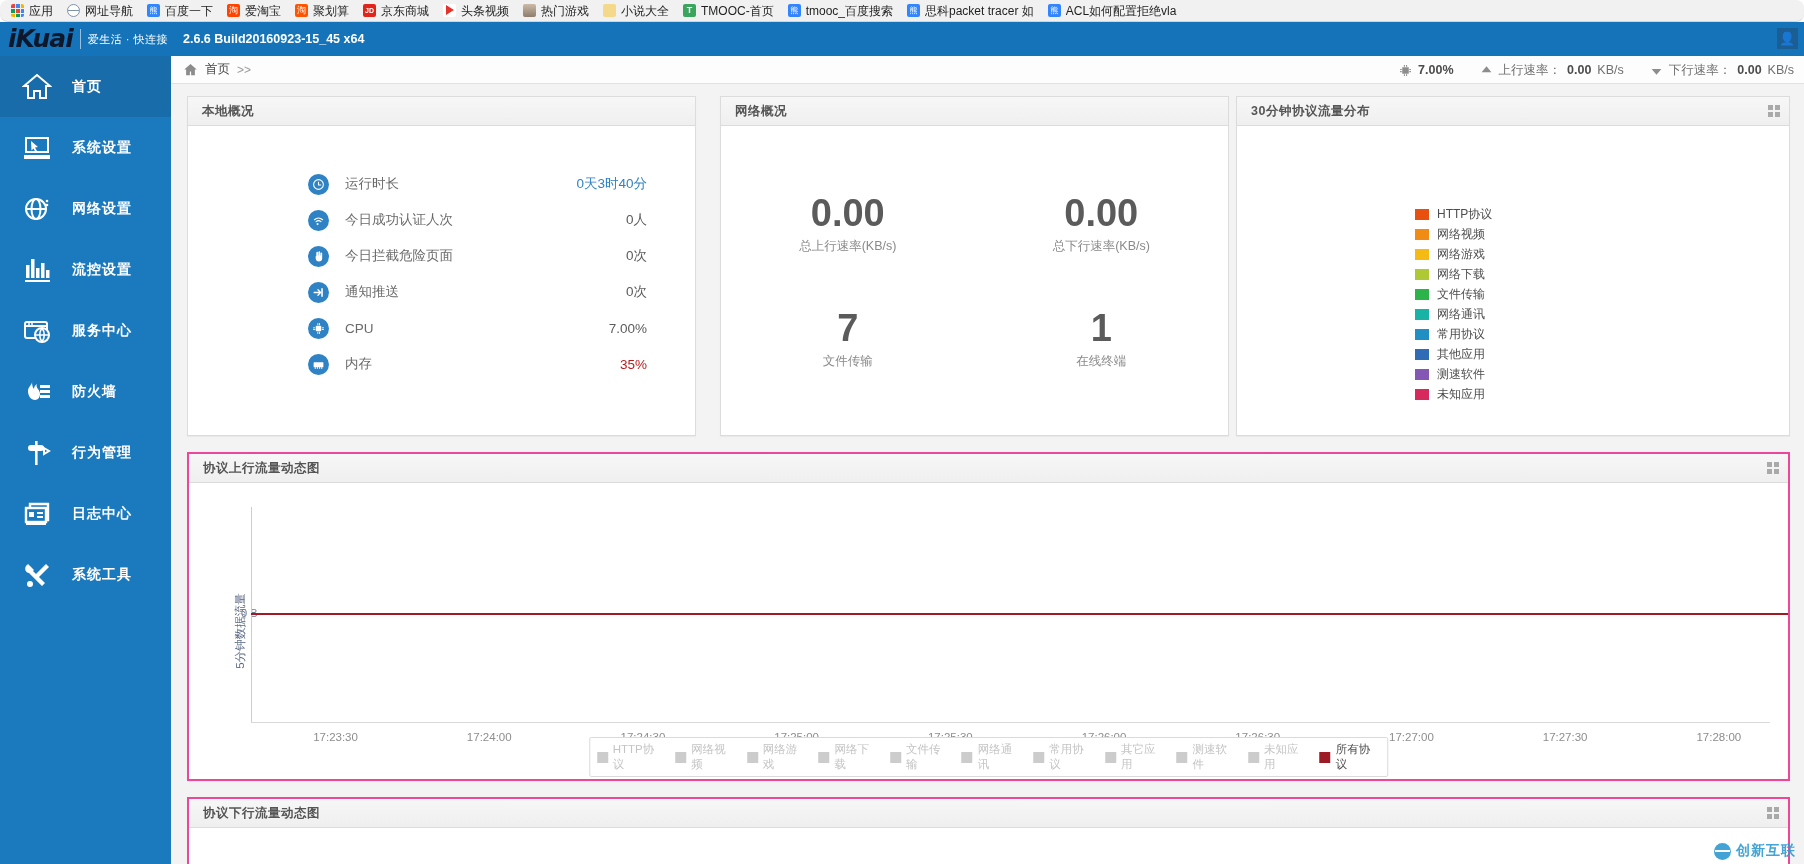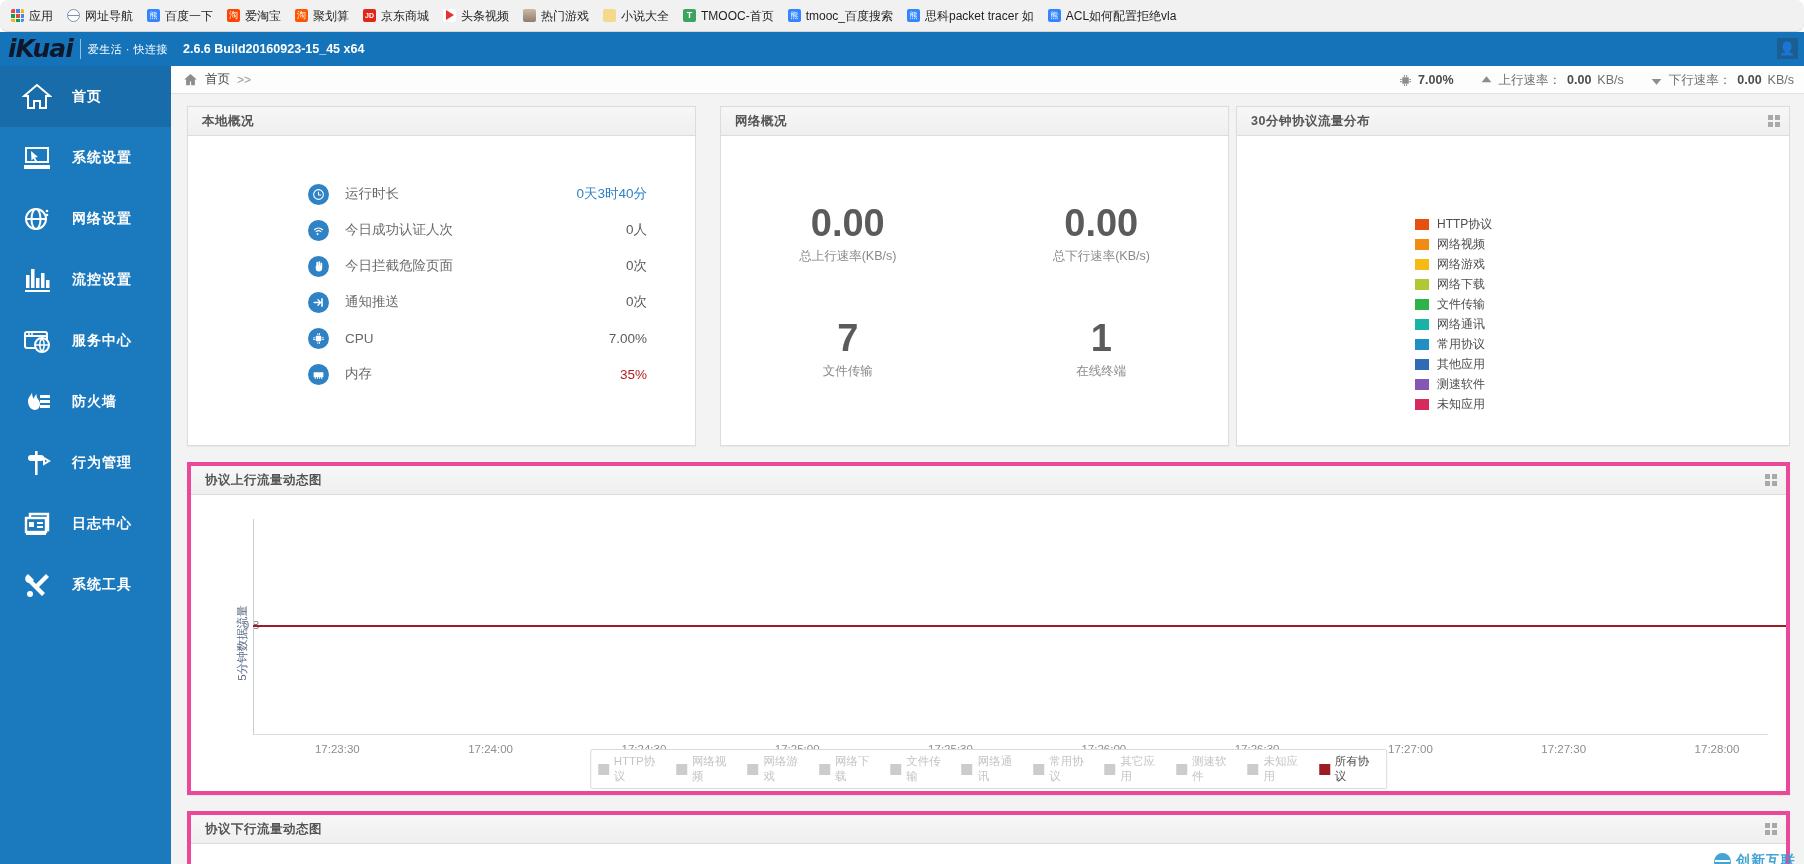--- a/index.html
+++ b/index.html
@@ -4,21 +4,21 @@
 <style>
   * { box-sizing: border-box; margin: 0; padding: 0; }
   html, body {
     width: 1804px; height: 864px;
     font-family: "Liberation Sans", "DejaVu Sans", sans-serif;
     background: #fff; overflow: hidden;
   }
 
   
   .bookmarkbar {
-    height: 32px; background: #f1f1f1;
+    height: 22px; background: #f1f1f1;
     border-bottom: 1px solid #d4d4d4;
     display: flex; align-items: center; gap: 0px;
     padding: 0 4px; font-size: 12px; color: #222;
     white-space: nowrap; overflow: hidden; border-radius: 8px;
   }
   .bm { display: flex; align-items: center; gap: 5px; padding: 2px 7px; flex: none; }
   .bm-label { font-size: 12px; color: #1f1f1f; line-height: 14px; }
   .favicon { width: 13px; height: 13px; border-radius: 2px; flex: none;
              display: block; position: relative; }
   .fi-apps { background:
@@ -147,21 +147,21 @@
   .p-dist { flex: 1; height: 340px; position: relative; }
   .dist-body { height: calc(100% - 29px); position: relative; }
   .pie-legend { position:absolute; left: 178px; top: 80px;
                 display:flex; flex-direction:column; gap: 3px; }
   .pl-item { display:flex; align-items:center; gap: 8px; }
   .pl-sw { width: 14px; height: 11px; flex:none; }
   .pl-tx { font-size: 12px; color: #4d4d4d; }
 
   
   .chart-panel { margin: 16px 14px 0 16px; background:#fff;
-                 border:4px solid #ec4899; box-shadow: 0 1px 1px rgba(0,0,0,.04); }
+                 border:2px solid #ec4899; box-shadow: 0 1px 1px rgba(0,0,0,.04); }
   .chart-area { position: relative; height: 296px; }
   .ylabel {
     position:absolute; left: 14px; top: 50%;
     transform: translateY(-50%) rotate(-90deg); transform-origin: center;
     font-size: 11.5px; color: #5a6a86; white-space: nowrap;
   }
   .ytick { position:absolute; left: 52px; top: 124px; font-size: 11px; color:#6d7a8e; }
   .yaxis { position:absolute; left: 62px; top: 24px; bottom: 56px; width: 1px;
            background: #c8cdd6; }
   .xaxis { position:absolute; left: 62px; right: 18px; bottom: 56px; height: 1px;

